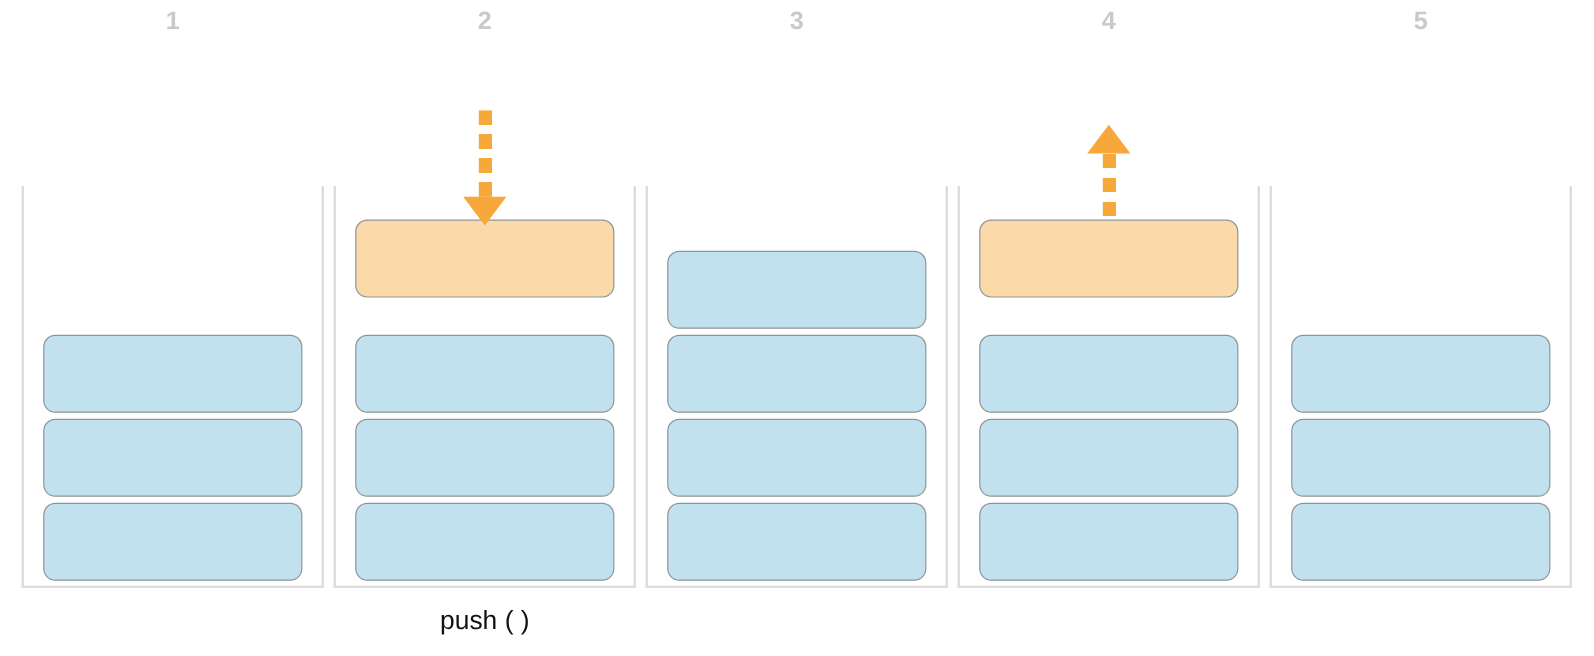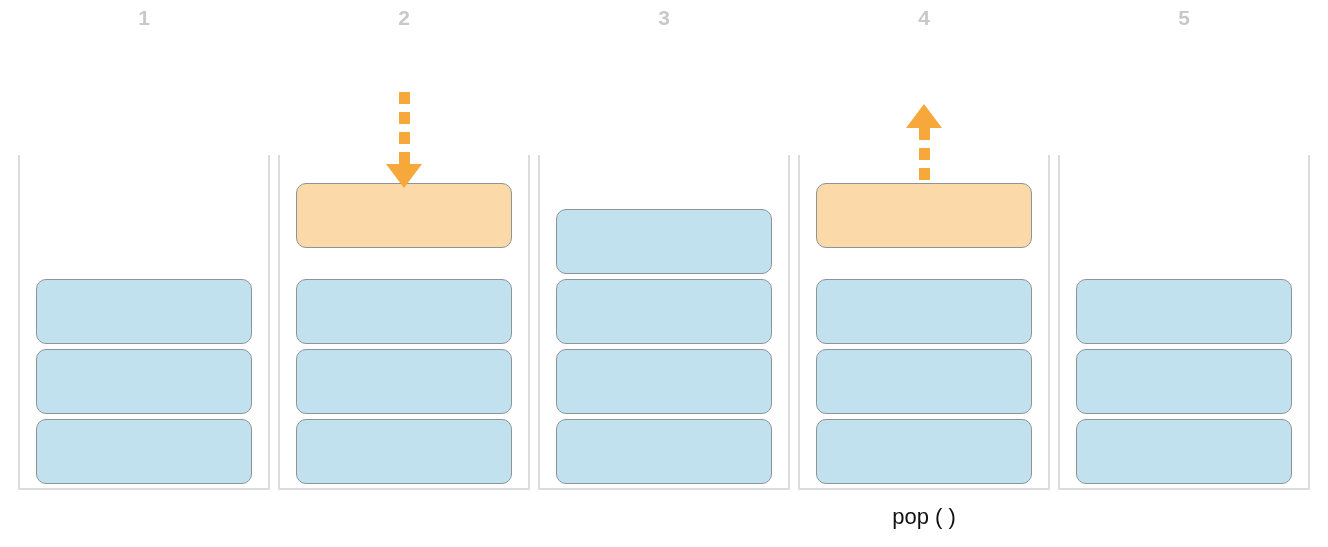--- a/index.html
+++ b/index.html
@@ -133,20 +133,21 @@
         </div>
       </div>
     <div class="bucket">
       <div class="blocks">
           <div class="block blue"></div>
           <div class="block blue"></div>
           <div class="block blue"></div>
           <div class="block orange"></div>
         </div>
     </div>
+    <div class="op-label">push ( )</div>
   </div>
 
   <div class="column">
     <div class="col-number">3</div>
     <div class="arrow-zone"></div>
     <div class="bucket">
       <div class="blocks">
           <div class="block blue"></div>
           <div class="block blue"></div>
           <div class="block blue"></div>
@@ -165,21 +166,20 @@
         </div>
       </div>
     <div class="bucket">
       <div class="blocks">
           <div class="block blue"></div>
           <div class="block blue"></div>
           <div class="block blue"></div>
           <div class="block orange"></div>
         </div>
     </div>
-    <div class="op-label">pop ( )</div>
   </div>
 
   <div class="column">
     <div class="col-number">5</div>
     <div class="arrow-zone"></div>
     <div class="bucket">
       <div class="blocks">
           <div class="block blue"></div>
           <div class="block blue"></div>
           <div class="block blue"></div>

